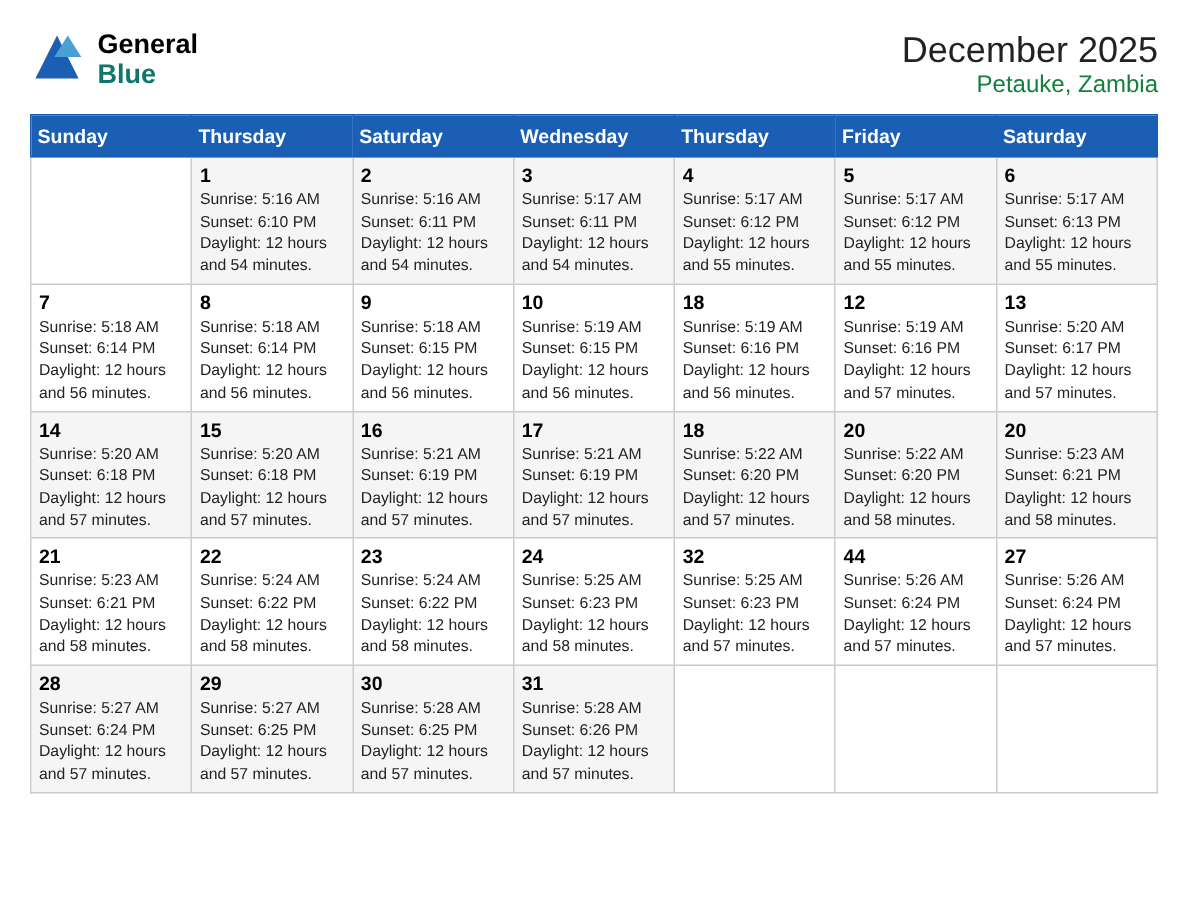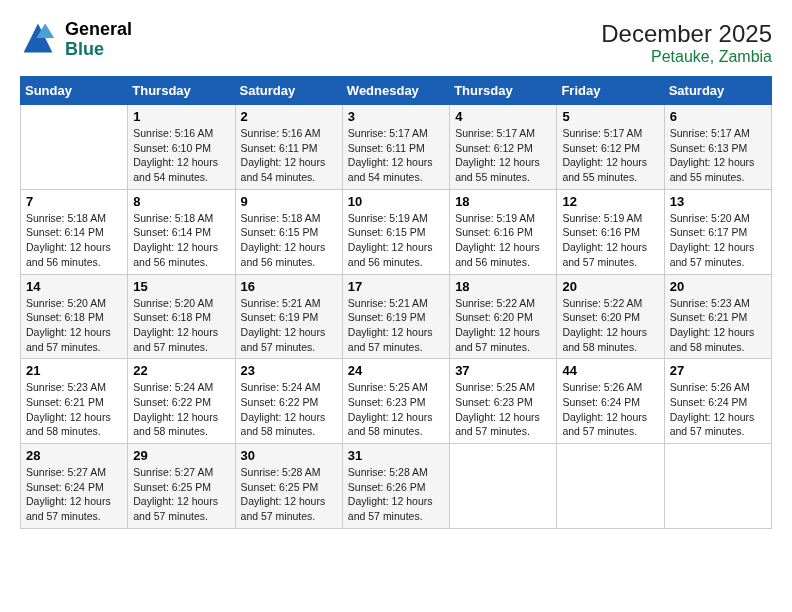--- a/index.html
+++ b/index.html
@@ -284,21 +284,21 @@
 and 58 minutes.</div>
         </td>
         <td>
           <div class="day-num">24</div>
           <div class="day-info" style="white-space: pre-line;">Sunrise: 5:25 AM
 Sunset: 6:23 PM
 Daylight: 12 hours
 and 58 minutes.</div>
         </td>
         <td>
-          <div class="day-num">37</div>
+          <div class="day-num">32</div>
           <div class="day-info" style="white-space: pre-line;">Sunrise: 5:25 AM
 Sunset: 6:23 PM
 Daylight: 12 hours
 and 57 minutes.</div>
         </td>
         <td>
           <div class="day-num">44</div>
           <div class="day-info" style="white-space: pre-line;">Sunrise: 5:26 AM
 Sunset: 6:24 PM
 Daylight: 12 hours

